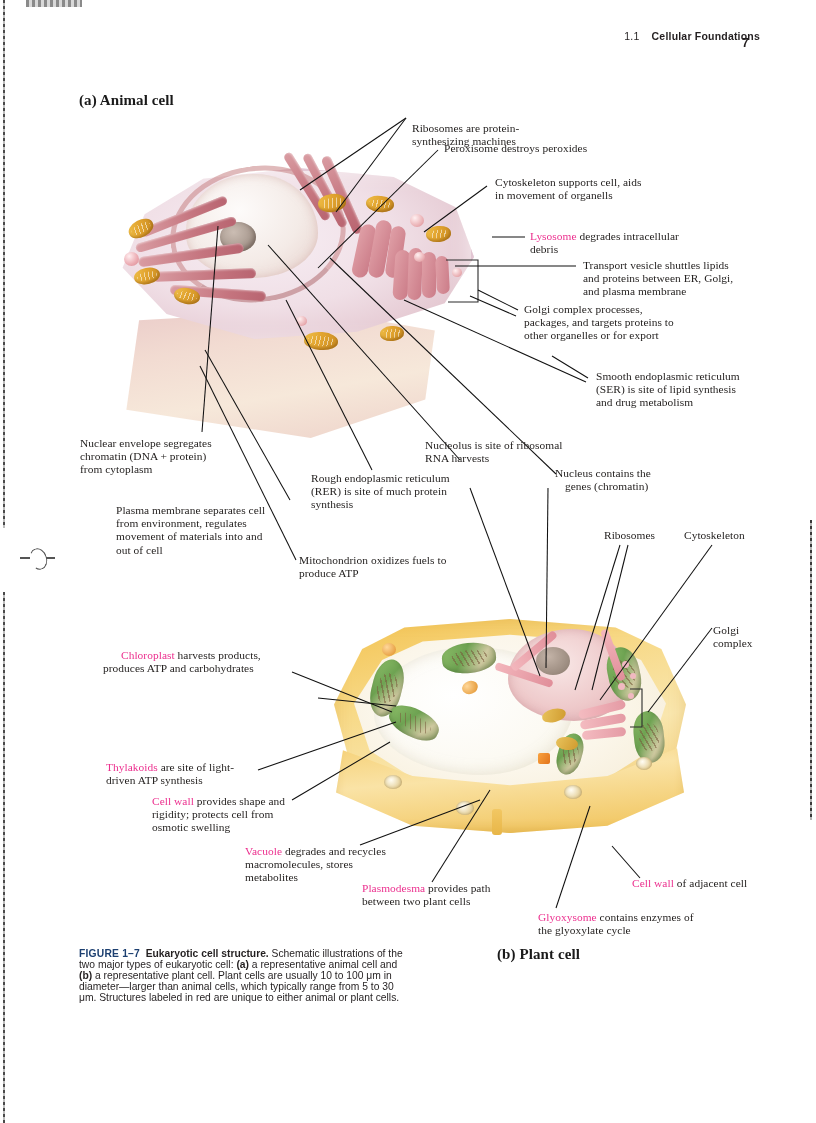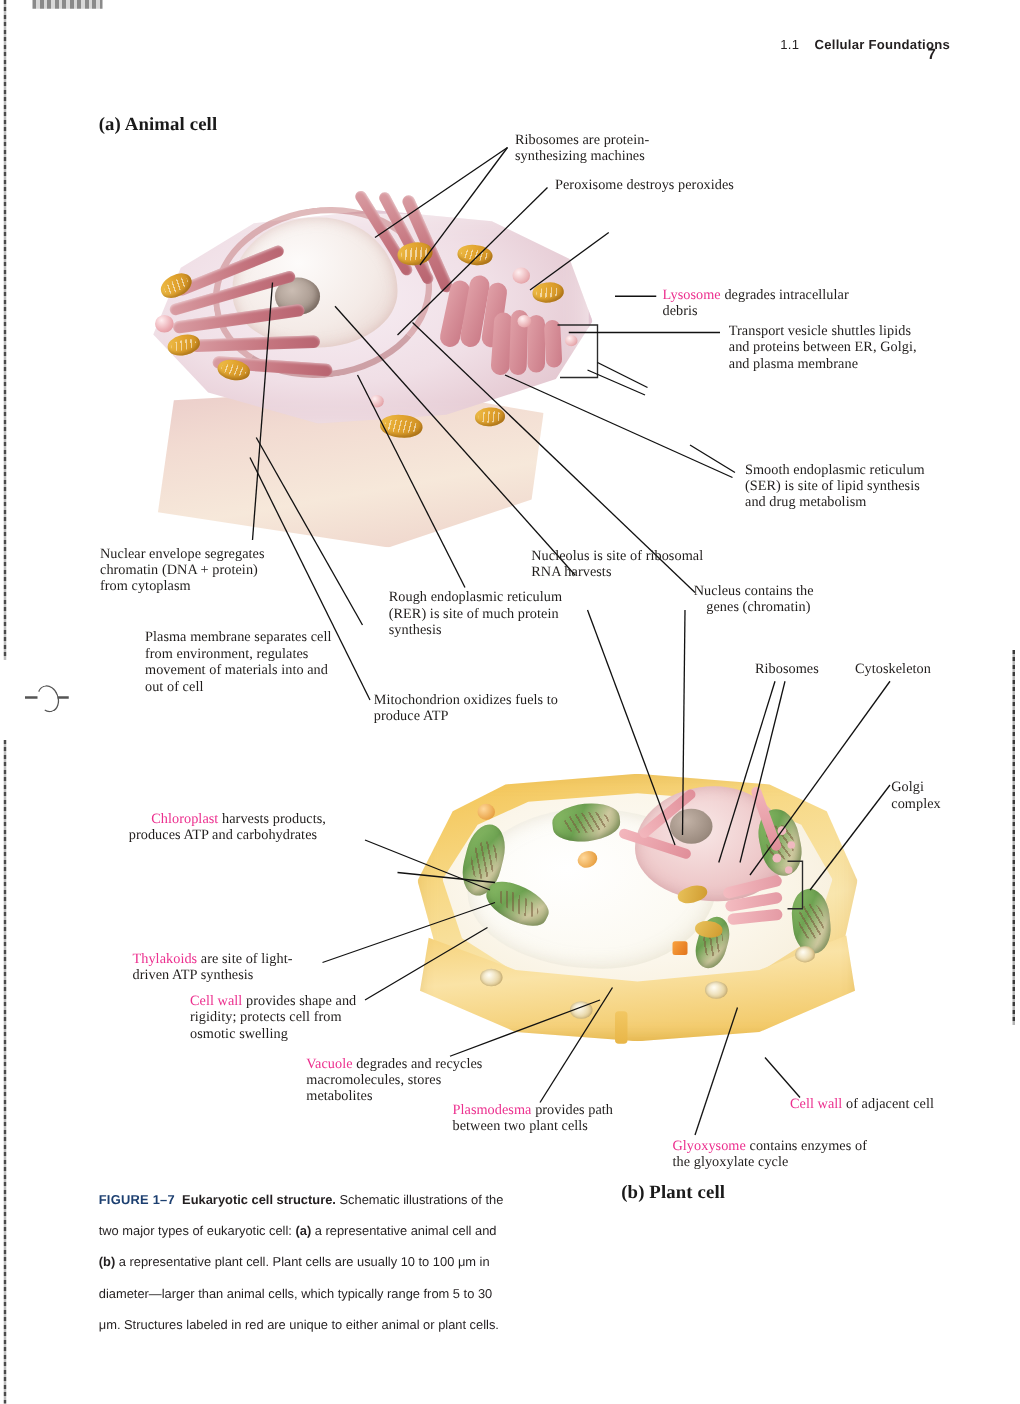--- a/index.html
+++ b/index.html
@@ -147,21 +147,21 @@
      box-shadow:inset 0 0 3px rgba(150,120,50,.6);}
   .plasmo{position:absolute;width:10px;height:26px;
      background:linear-gradient(180deg,#f2c763,#e8b648);border-radius:3px;}
   .pl-mito{position:absolute;border-radius:48%;
      background:linear-gradient(115deg,#e9c35c,#cf9a2e);}
   .dots{position:absolute;border-radius:50%;background:#f0b9c0;}
 
   
   .caption{position:absolute;left:79px;top:948px;width:330px;
      font-family:"Liberation Sans","DejaVu Sans",sans-serif;
-     font-size:10.3px;line-height:25px;color:#231f20;}
+     font-size:10.3px;line-height:11px;color:#231f20;}
   .caption .fignum{color:#1c3f70;font-weight:700;letter-spacing:.2px;}
   .caption b{font-weight:700;}
 </style>
 </head>
 <body>
 
 <div class="page">
 
   <div class="topbar"></div>
   <div class="edge-left"></div>
@@ -325,41 +325,50 @@
     <line x1="432" y1="882" x2="490" y2="790"></line>
 
     <line x1="640" y1="878" x2="612" y2="846"></line>
 
     <line x1="556" y1="908" x2="590" y2="806"></line>
 
     <line x1="548" y1="488" x2="546" y2="668"></line>
     <line x1="470" y1="488" x2="540" y2="676"></line>
   </svg>
 
-  <div class="lab" style="left:412px;top:106px;">
+  <div class="lab" style="left:412px;top:122px;">
     <span>Ribosomes are protein-</span><br>
     <span>synthesizing machines</span>
   </div>
 
   <div class="lab" style="left:444px;top:142px;">
     <span>Peroxisome destroys peroxides</span>
   </div>
 
+  <div class="lab" style="left:495px;top:176px;">
+    <span>Cytoskeleton supports cell, aids</span><br>
+    <span>in movement of organells</span>
+  </div>
 
   <div class="lab" style="left:530px;top:230px;font-family:Liberation Serif, serif;">
     <span class="hl">Lysosome</span><span> degrades intracellular</span><br>
     <span>debris</span>
   </div>
 
   <div class="lab" style="left:583px;top:259px;">
     <span>Transport vesicle shuttles lipids</span><br>
     <span>and proteins between ER, Golgi,</span><br>
     <span>and plasma membrane</span>
   </div>
 
+  <div class="lab" style="left:524px;top:303px;">
+    <span>Golgi complex processes,</span><br>
+    <span>packages, and targets proteins to</span><br>
+    <span>other organelles or for export</span>
+  </div>
 
   <div class="lab" style="left:596px;top:370px;">
     <span>Smooth endoplasmic reticulum</span><br>
     <span>(SER) is site of lipid synthesis</span><br>
     <span>and drug metabolism</span>
   </div>
 
   <div class="lab" style="left:80px;top:437px;">
     <span>Nuclear envelope segregates</span><br>
     <span>chromatin (DNA + protein)</span><br>

